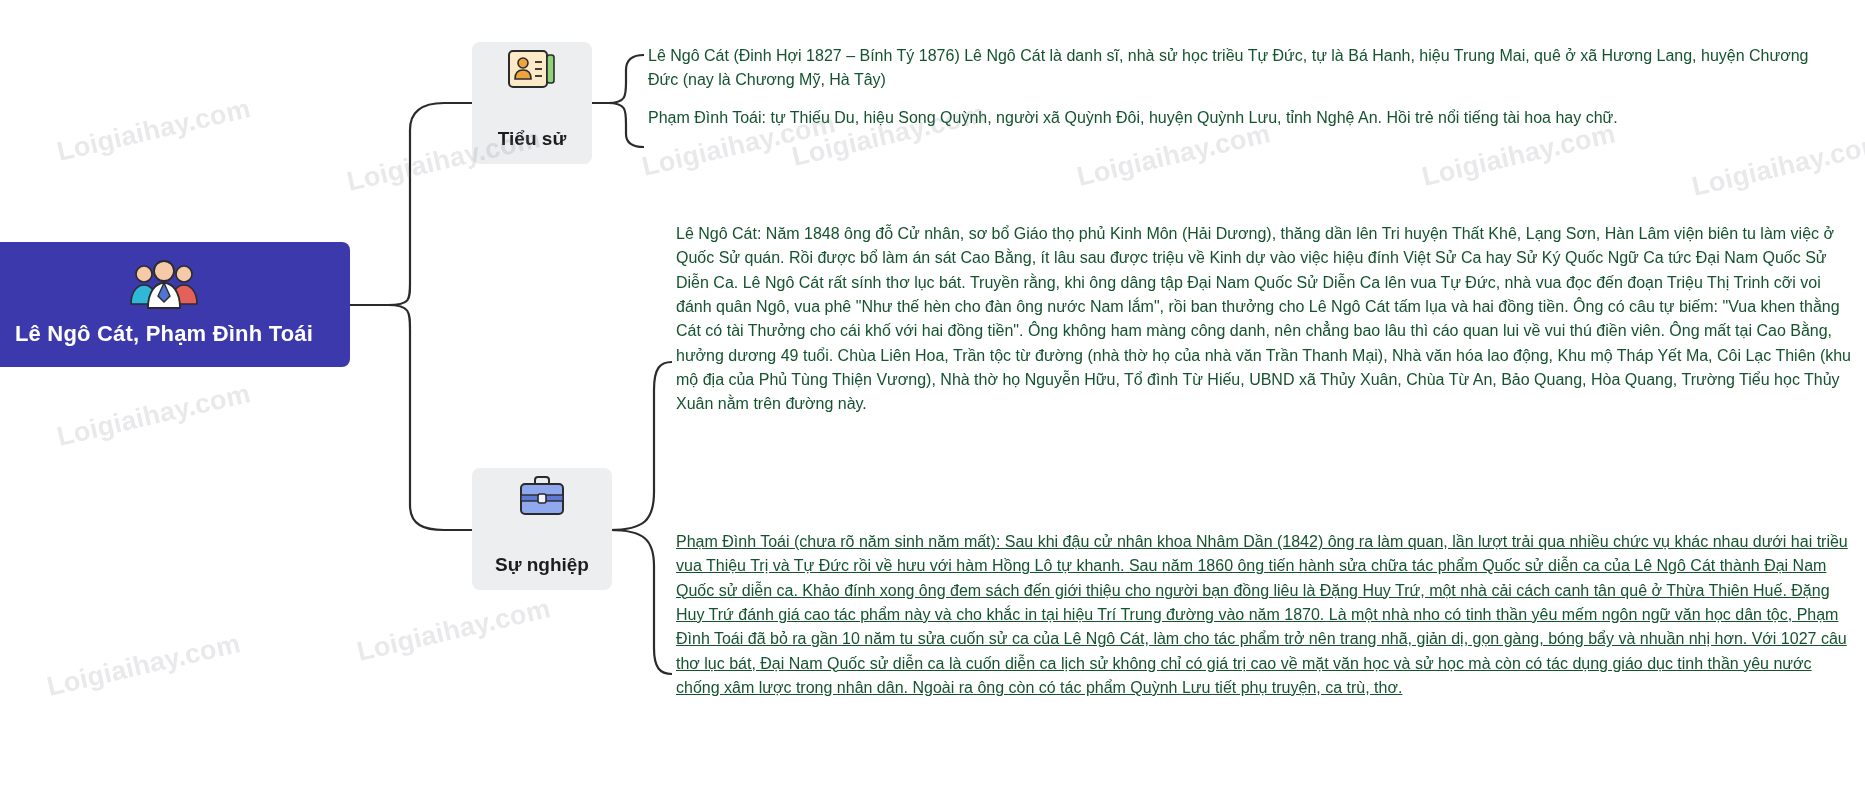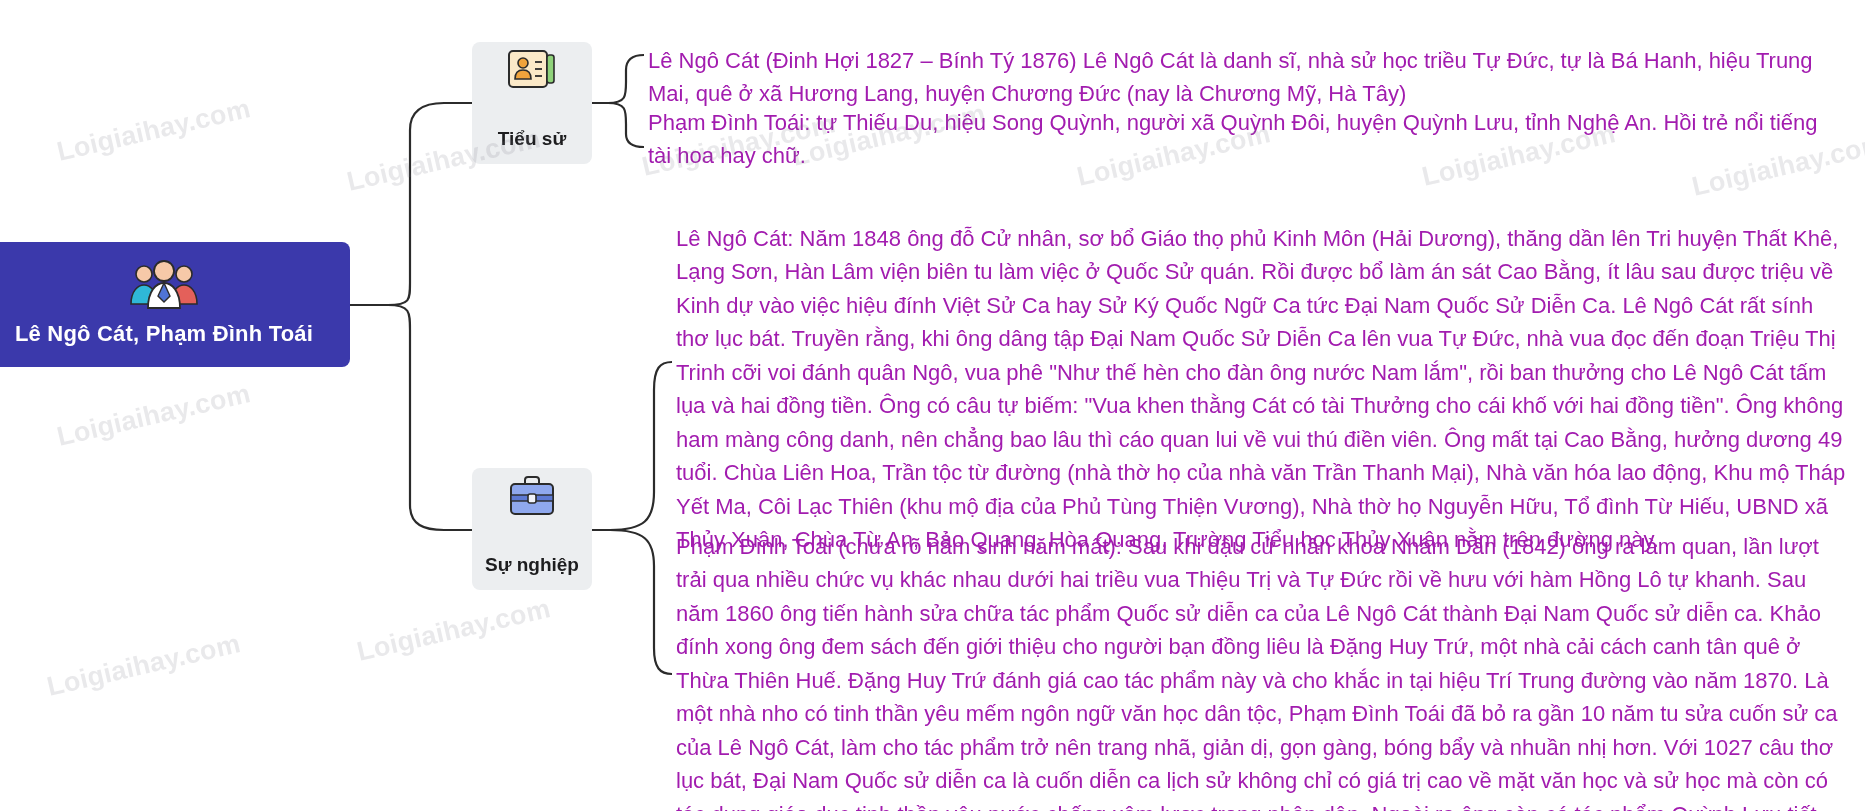--- a/index.html
+++ b/index.html
@@ -96,37 +96,37 @@
   }
   #branch-bio {
     left: 472px;
     top: 42px;
     width: 120px;
     height: 122px;
   }
   #branch-career {
     left: 472px;
     top: 468px;
-    width: 120px;
+    width: 140px;
     height: 122px;
   }
 
   
   .leaf {
     position: absolute;
     z-index: 3;
-    font-size: 22px;
+    font-size: 16px;
     line-height: 1.52;
-    color: #a21caf;
+    color: #14532d;
     text-align: left;
   }
   #leaf-bio-1 { left: 648px; top: 44px;  width: 1192px; }
   #leaf-bio-2 { left: 648px; top: 106px; width: 1192px; }
   #leaf-car-1 { left: 676px; top: 222px; width: 1176px; }
-  #leaf-car-2 { left: 676px; top: 530px; width: 1176px; }
+  #leaf-car-2 { left: 676px; top: 530px; width: 1176px; text-decoration: underline; }
 
   
   .icon-wrap { display: block; }
 </style>
 </head>
 <body>
 
 <svg id="connectors" width="1865" height="811">
 
   <path d="M 350 305 L 388 305 C 410 305 410 300 410 283 L 410 130 C 410 110 424 103 444 103 L 472 103" fill="none" stroke="#2b2b2b" stroke-width="2.2"></path>

